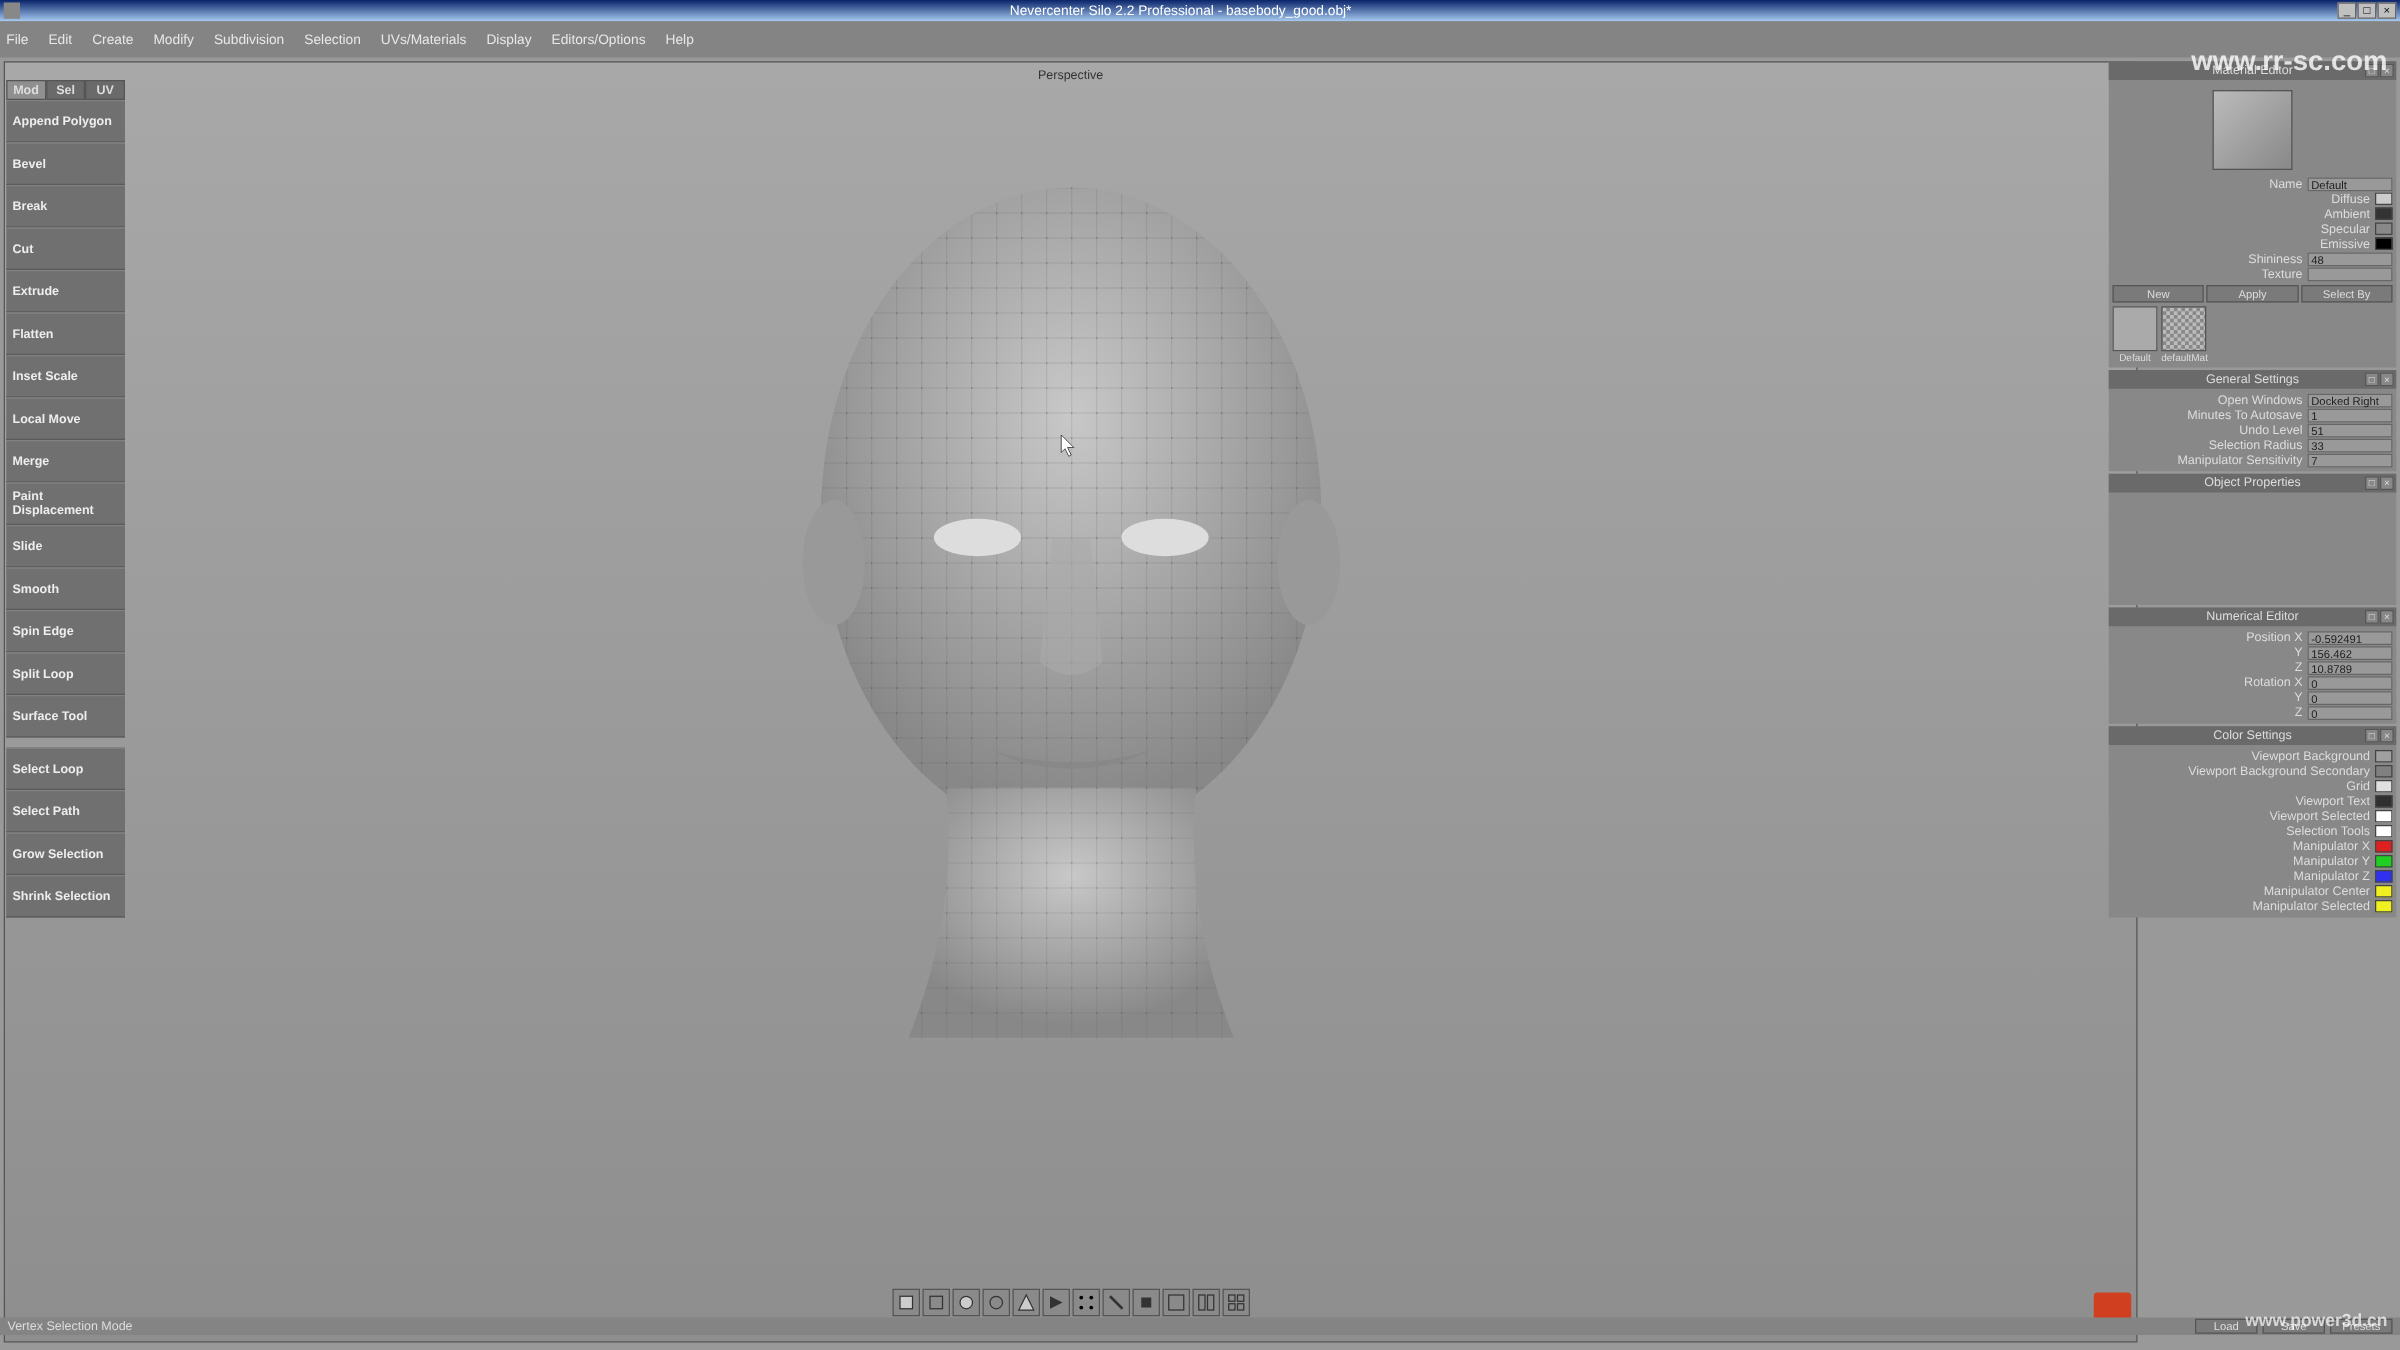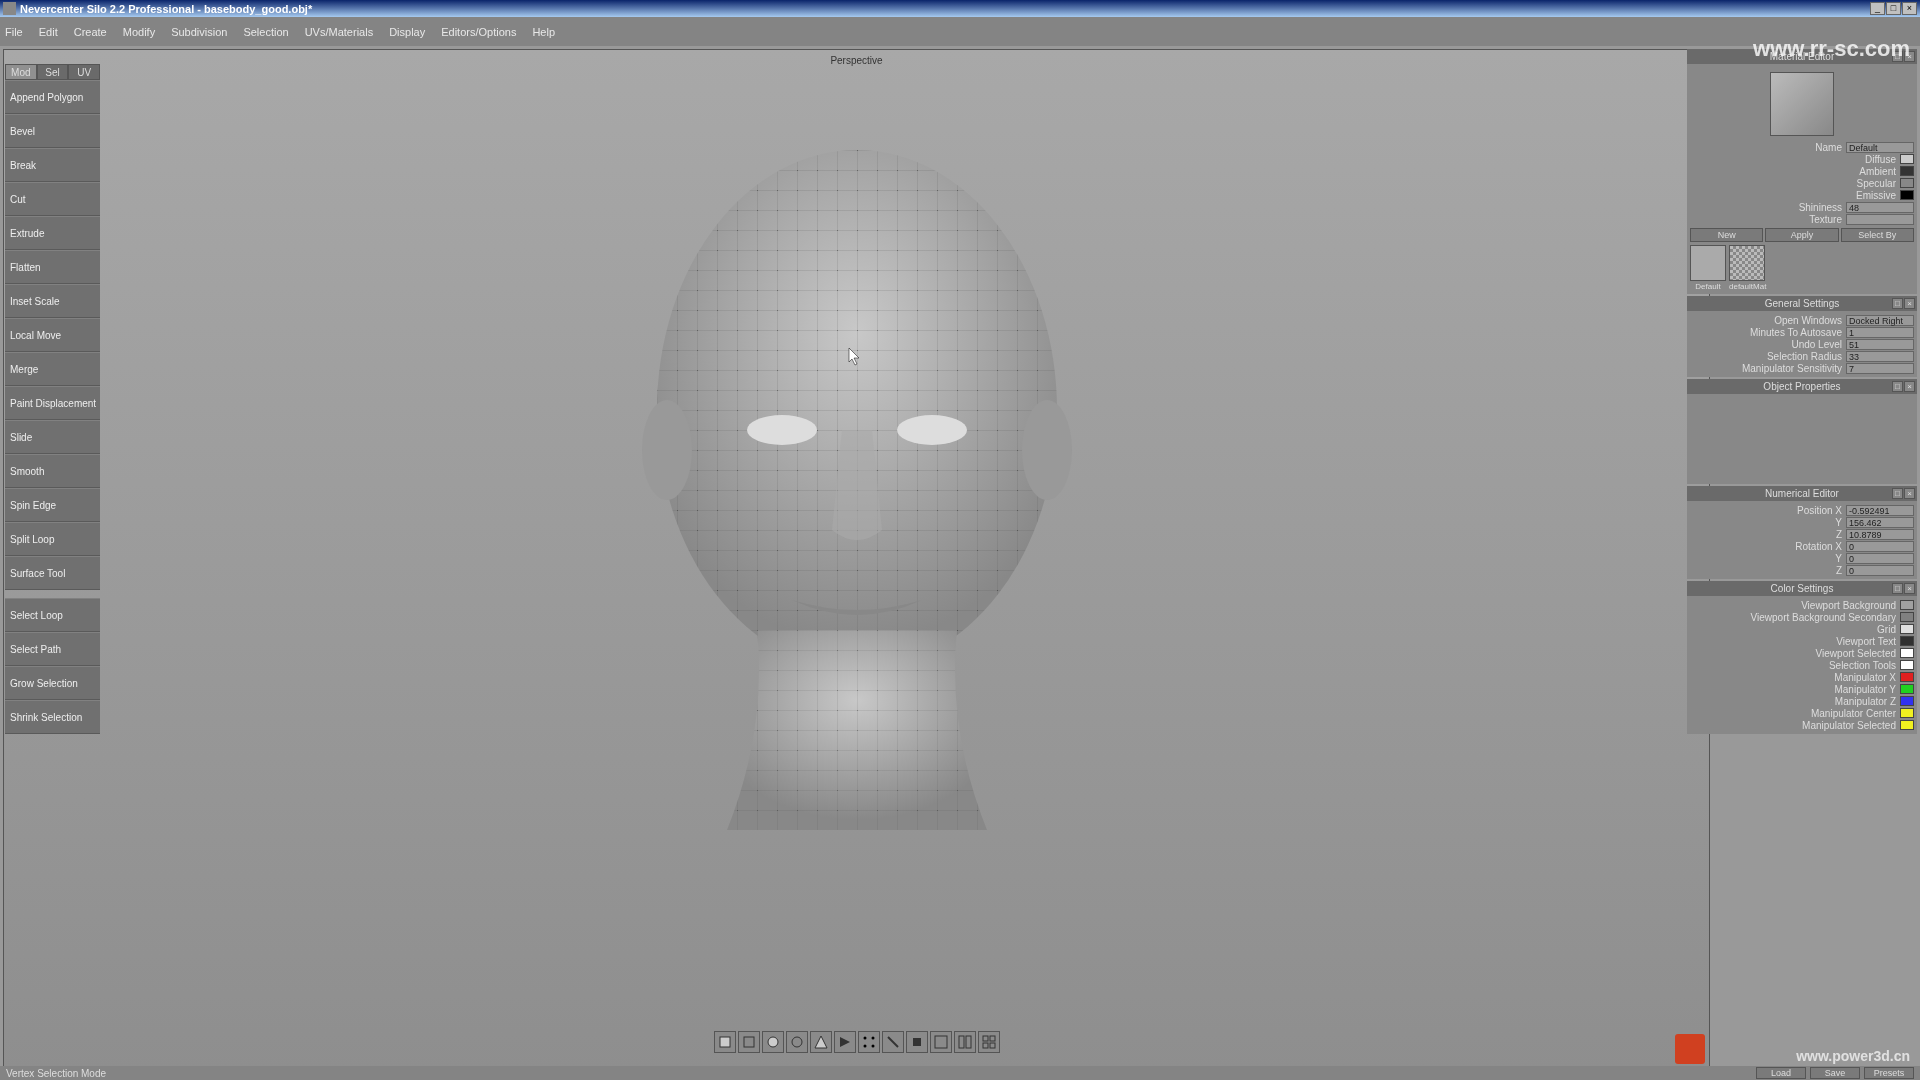--- a/index.html
+++ b/index.html
@@ -1,28 +1,28 @@
 <!DOCTYPE html>
 <html><head>
 <meta charset="utf-8">
 <style>
 * { margin: 0; padding: 0; box-sizing: border-box; font-family: Arial, sans-serif; }
 body { width: 1920px; height: 1080px; overflow: hidden; background: #999; position: relative; }
 
 .titlebar { height: 17px; background: linear-gradient(#0a246a, #a6caf0); color: white; display: flex; align-items: center; font-size: 11px; padding: 0 3px; }
 .titlebar-icon { width: 13px; height: 13px; background: #888; margin-right: 4px; }
-.titlebar-text { flex: 1; font-weight: bold; }
+.titlebar-text { flex: 1; font-weight: normal; text-align: center; }
 .winbtn { width: 15px; height: 13px; background: #c0c0c0; border: 1px solid #666; margin-left: 1px; font-size: 9px; text-align: center; line-height: 11px; color: black; }
 
 .menubar { height: 29px; background: #848484; display: flex; align-items: center; padding: 0 5px; font-size: 11px; color: #e8e8e8; }
 .menubar span { margin-right: 16px; cursor: pointer; }
 
 .main-area { position: relative; height: calc(1080px - 17px - 18px - 14px); display: flex; }
 
-.left-panel { position: absolute; left: 5px; top: 18px; width: 95px; z-index: 10; }
+.left-panel { position: absolute; left: 5px; top: 18px; width: 95px; z-index: 10; font-weight: bold; }
 .tab-row { display: flex; height: 16px; }
 .tab { flex: 1; background: #6a6a6a; color: #ddd; font-size: 10px; display: flex; align-items: center; justify-content: center; border: 1px solid #555; cursor: pointer; }
 .tab.active { background: #909090; }
 .tool-item { height: 34px; background: #707070; color: #eee; font-size: 10px; display: flex; align-items: center; padding-left: 5px; border-bottom: 1px solid #5a5a5a; border-top: 1px solid #818181; cursor: pointer; }
 .tool-gap { height: 8px; }
 
 .viewport { flex: 1; background: linear-gradient(#a8a8a8, #8e8e8e); position: relative; margin: 3px; margin-right: 210px; border: 1px solid #555; }
 .vp-label { position: absolute; top: 5px; left: 50%; transform: translateX(-50%); font-size: 10px; color: #333; }
 .head-placeholder { position: absolute; top: 80px; left: 50%; transform: translateX(-50%); width: 480px; height: 720px; }
 
@@ -42,21 +42,21 @@
 .thumb-row { display: flex; gap: 3px; margin-top: 3px; }
 .thumb { width: 36px; text-align: center; }
 .thumb-img { width: 36px; height: 36px; background: #aaa; border: 1px solid #555; }
 .thumb-img.checker { background: repeating-conic-gradient(#888 0 25%, #bbb 0 50%) 0 0/6px 6px; }
 .thumb-lbl { font-size: 8px; margin-top: 1px; }
 
 .bottom-toolbar { position: absolute; bottom: 20px; left: 50%; transform: translateX(-50%); display: flex; gap: 2px; }
 .tb-btn { width: 22px; height: 22px; background: #8a8a8a; border: 1px solid #555; display: flex; align-items: center; justify-content: center; }
 .tb-btn svg { width: 16px; height: 16px; }
 
-.statusbar { height: 14px; background: #848484; color: #ddd; font-size: 10px; display: flex; align-items: center; padding: 0 6px; position: absolute; bottom: 0; left: 0; right: 0; }
+.statusbar { height: 14px; background: #848484; color: #ddd; font-size: 10px; display: flex; align-items: center; padding: 0 6px; position: absolute; bottom: 12px; left: 0; right: 0; }
 .status-right { margin-left: auto; display: flex; gap: 4px; align-items: center; }
 .status-btn { width: 50px; height: 12px; background: #7a7a7a; border: 1px solid #555; font-size: 9px; display: flex; align-items: center; justify-content: center; }
 
 .watermark-tr { position: absolute; top: 36px; right: 10px; font-size: 22px; font-weight: bold; color: white; opacity: 0.8; z-index: 100; }
 .watermark-br { position: absolute; bottom: 16px; right: 10px; font-size: 14px; font-weight: bold; color: white; opacity: 0.7; z-index: 100; }
 
 .powerlogo { position: absolute; bottom: 16px; right: 215px; width: 30px; height: 30px; background: #d04020; border-radius: 3px; }
 </style>
 </head>
 <body>

